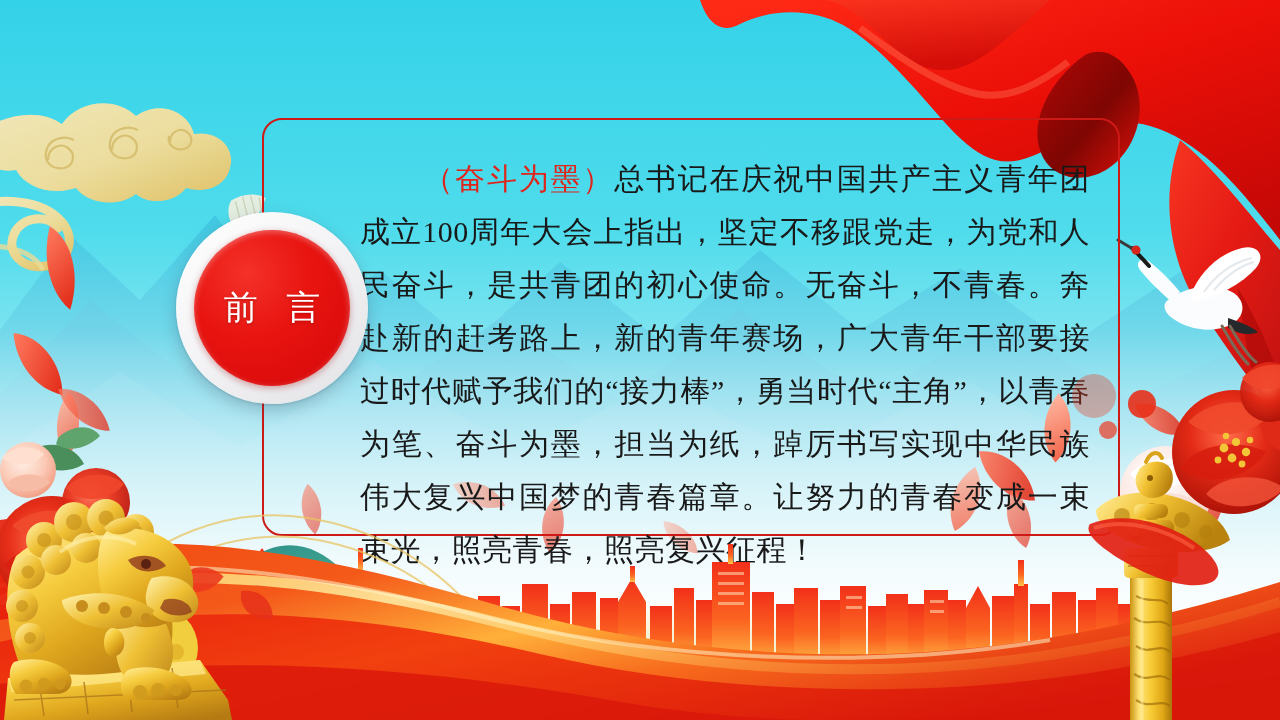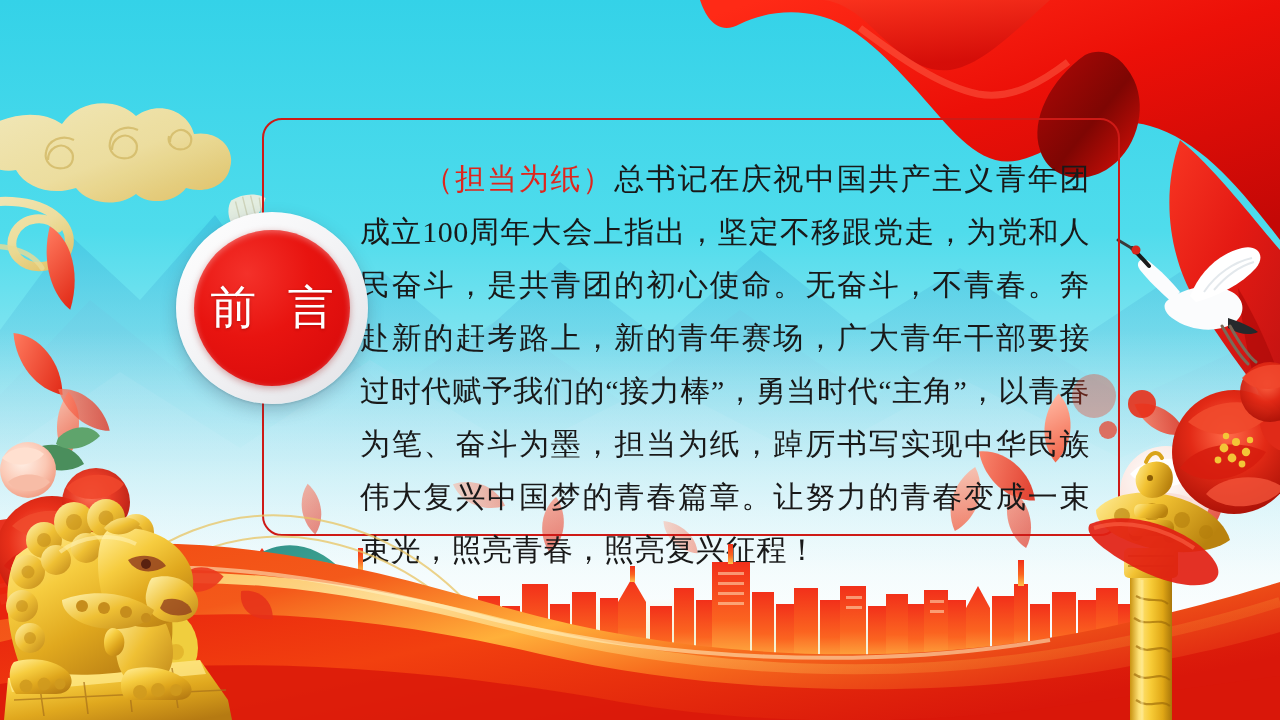--- a/index.html
+++ b/index.html
@@ -36,21 +36,21 @@
     display:flex; align-items:center; justify-content:center;
   }
   #badge-inner {
     width:156px; height:156px; border-radius:50%;
     background:radial-gradient(circle at 34% 28%, #f4312a 0%, #e81410 42%, #d4080a 100%);
     box-shadow:inset 0 2px 6px rgba(255,255,255,.35), 0 2px 7px rgba(150,0,0,.35);
     display:flex; align-items:center; justify-content:center;
   }
   #badge-label {
     color:#fff;
-    font-size:46px;
+    font-size:34px;
     letter-spacing:10px;
     text-indent:10px;
     font-weight:400;
     font-family:"Liberation Serif","DejaVu Serif",serif;
     text-shadow:0 1px 3px rgba(120,0,0,.45);
     line-height:1;
   }
 
   
   #body-text {
@@ -638,21 +638,21 @@
 
         <path d="M1090,524 C1120,512 1160,520 1192,540 C1216,556 1226,574 1212,582 C1190,592 1150,578 1118,558 C1096,544 1084,532 1090,524 Z" fill="#E22012" opacity="0.92"></path>
         <path d="M1094,528 C1126,518 1164,528 1194,548" fill="none" stroke="#FF6A4A" stroke-width="4" opacity="0.55"></path>
       </g>
     </svg>
   </div>
 
   <div id="frame"></div>
 
   <div id="body-text">
-    <span class="indent"></span><span class="hl">（担当为纸）</span><span>总书记在庆祝中国共产主义青年团成立100周年大会上指出，坚定不移跟党走，为党和人民奋斗，是共青团的初心使命。无奋斗，不青春。奔赴新的赶考路上，新的青年赛场，广大青年干部要接过时代赋予我们的“接力棒”，勇当时代“主角”，以青春为笔、奋斗为墨，担当为纸，踔厉书写实现中华民族伟大复兴中国梦的青春篇章。让努力的青春变成一束束光，照亮青春，照亮复兴征程！</span>
+    <span class="indent"></span><span class="hl">（奋斗为墨）</span><span>总书记在庆祝中国共产主义青年团成立100周年大会上指出，坚定不移跟党走，为党和人民奋斗，是共青团的初心使命。无奋斗，不青春。奔赴新的赶考路上，新的青年赛场，广大青年干部要接过时代赋予我们的“接力棒”，勇当时代“主角”，以青春为笔、奋斗为墨，担当为纸，踔厉书写实现中华民族伟大复兴中国梦的青春篇章。让努力的青春变成一束束光，照亮青春，照亮复兴征程！</span>
   </div>
 
   <div id="badge">
     <div id="badge-inner">
       <span id="badge-label">前 言</span>
     </div>
   </div>
 
 </div>
 

